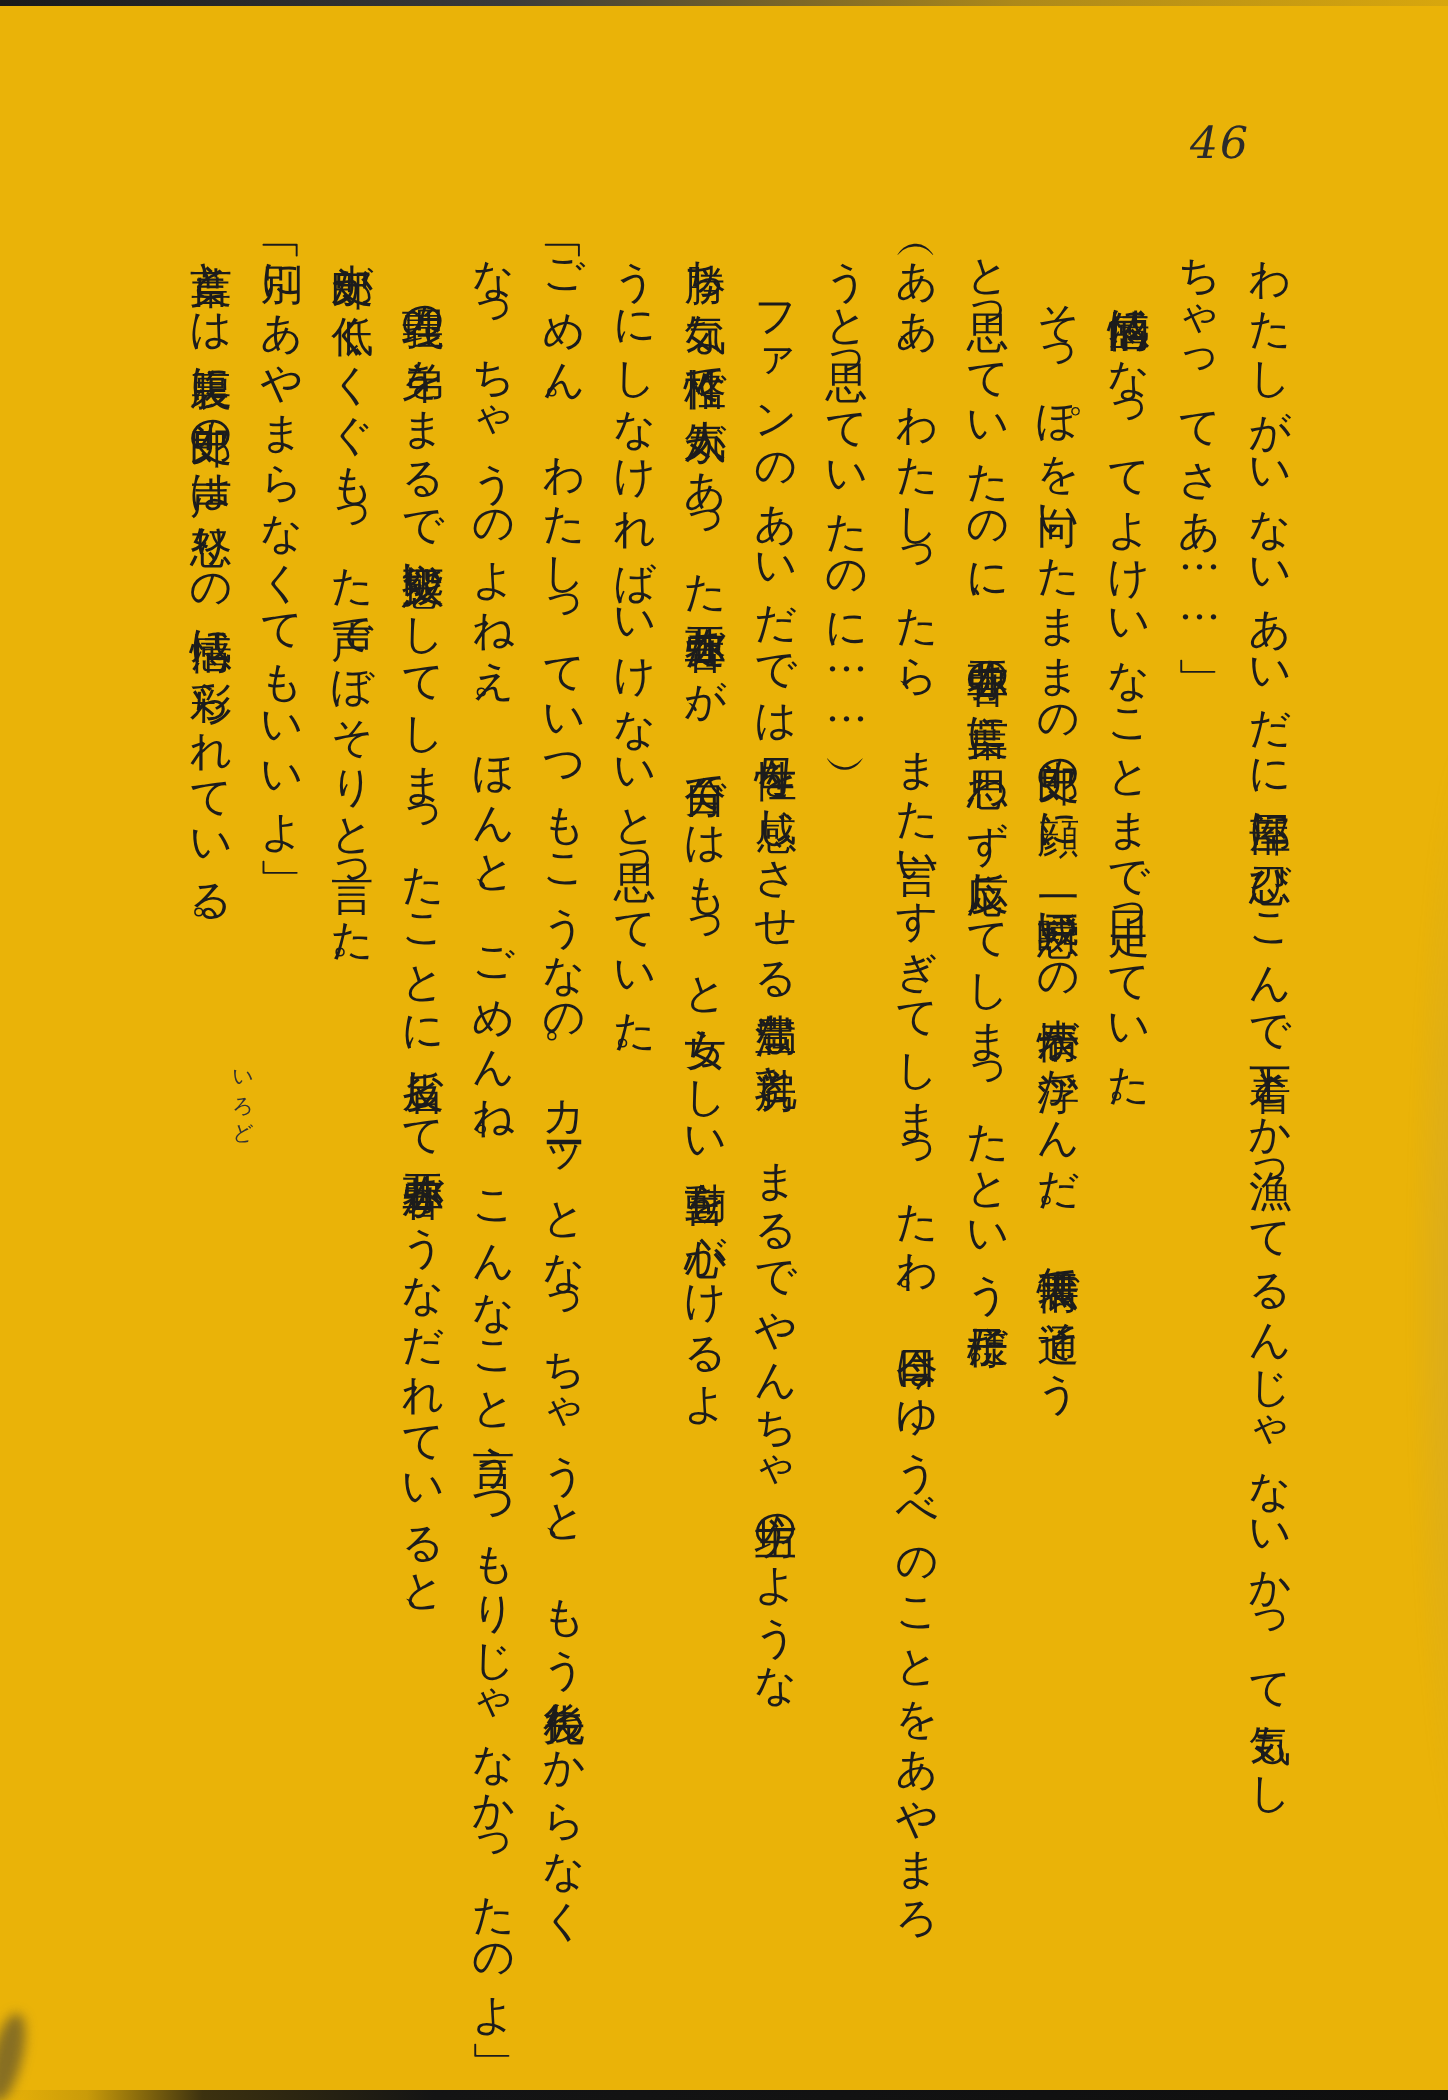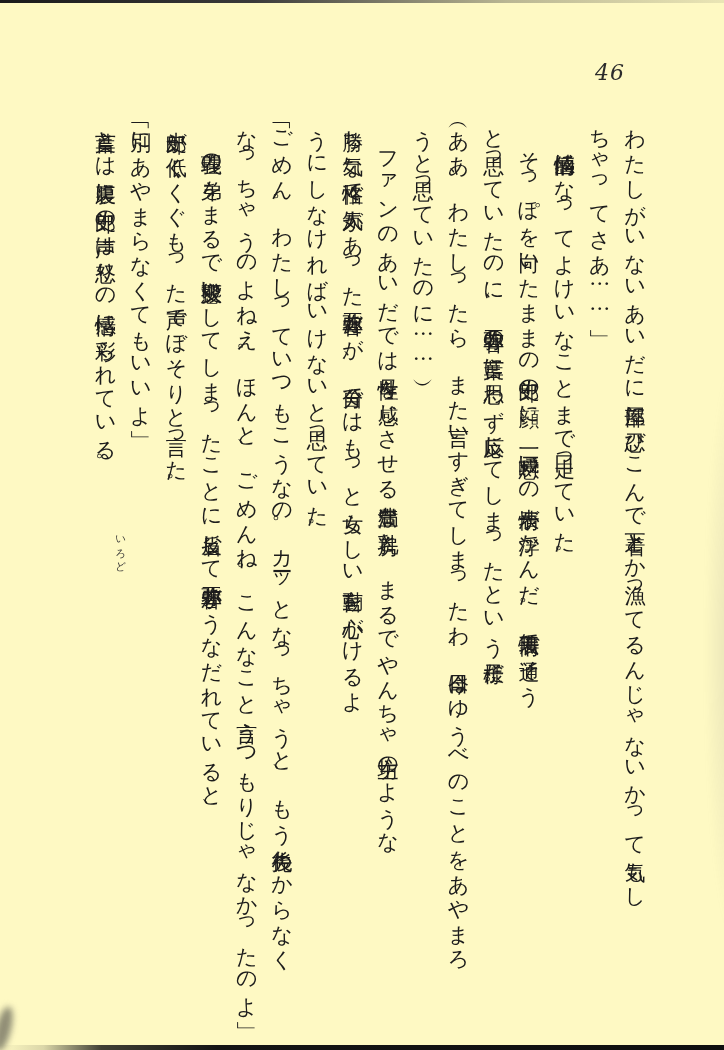--- a/index.html
+++ b/index.html
@@ -4,21 +4,21 @@
 <style>
   html, body { margin: 0; padding: 0; }
   body {
     width: 724px; height: 1050px;
     font-family: "DejaVu Serif", serif;
     background: #ffffff;
   }
   .page {
     position: relative;
     width: 724px; height: 1050px;
-    background: #fef9c3;
+    background: #eab308;
     overflow: hidden;
   }
   
   .edge-top {
     position: absolute; left: 0; top: 0; width: 724px; height: 3px;
     background: linear-gradient(to right,
       #1a1a1a 0%, #3a3a3a 35%, rgba(58,58,58,.35) 70%, rgba(58,58,58,.10) 100%);
   }
   
   .edge-bottom {

